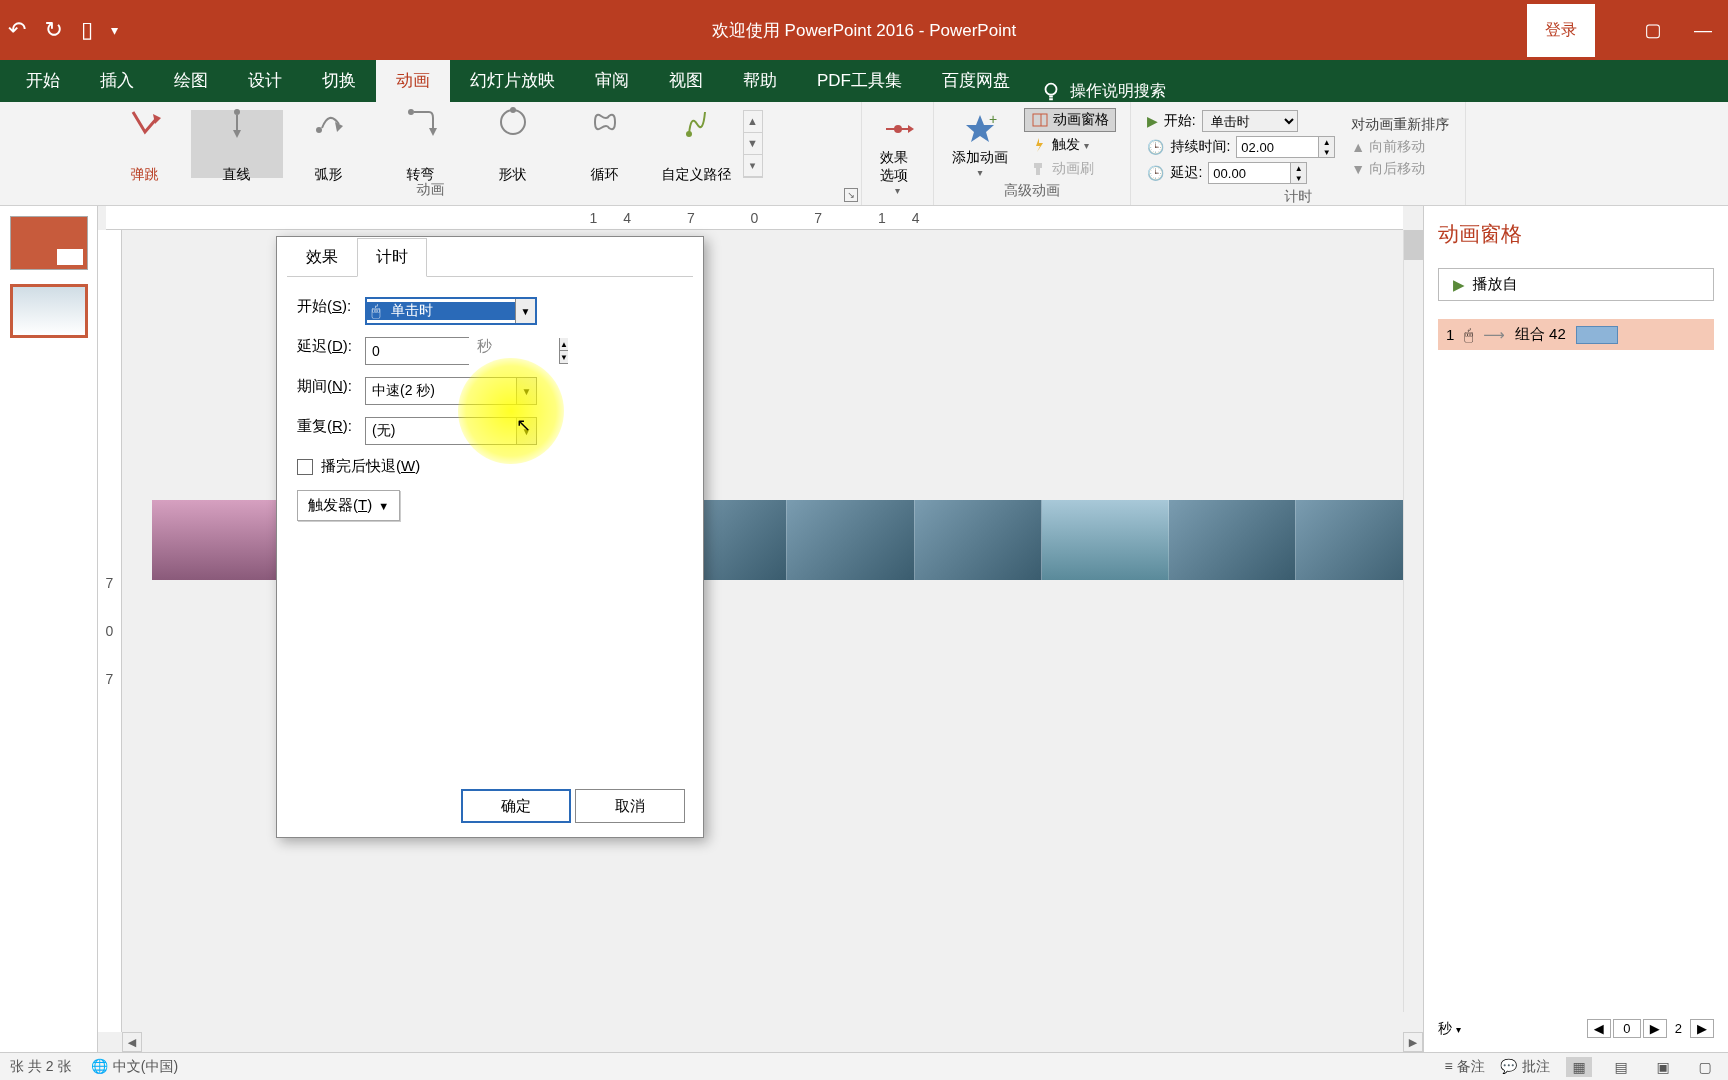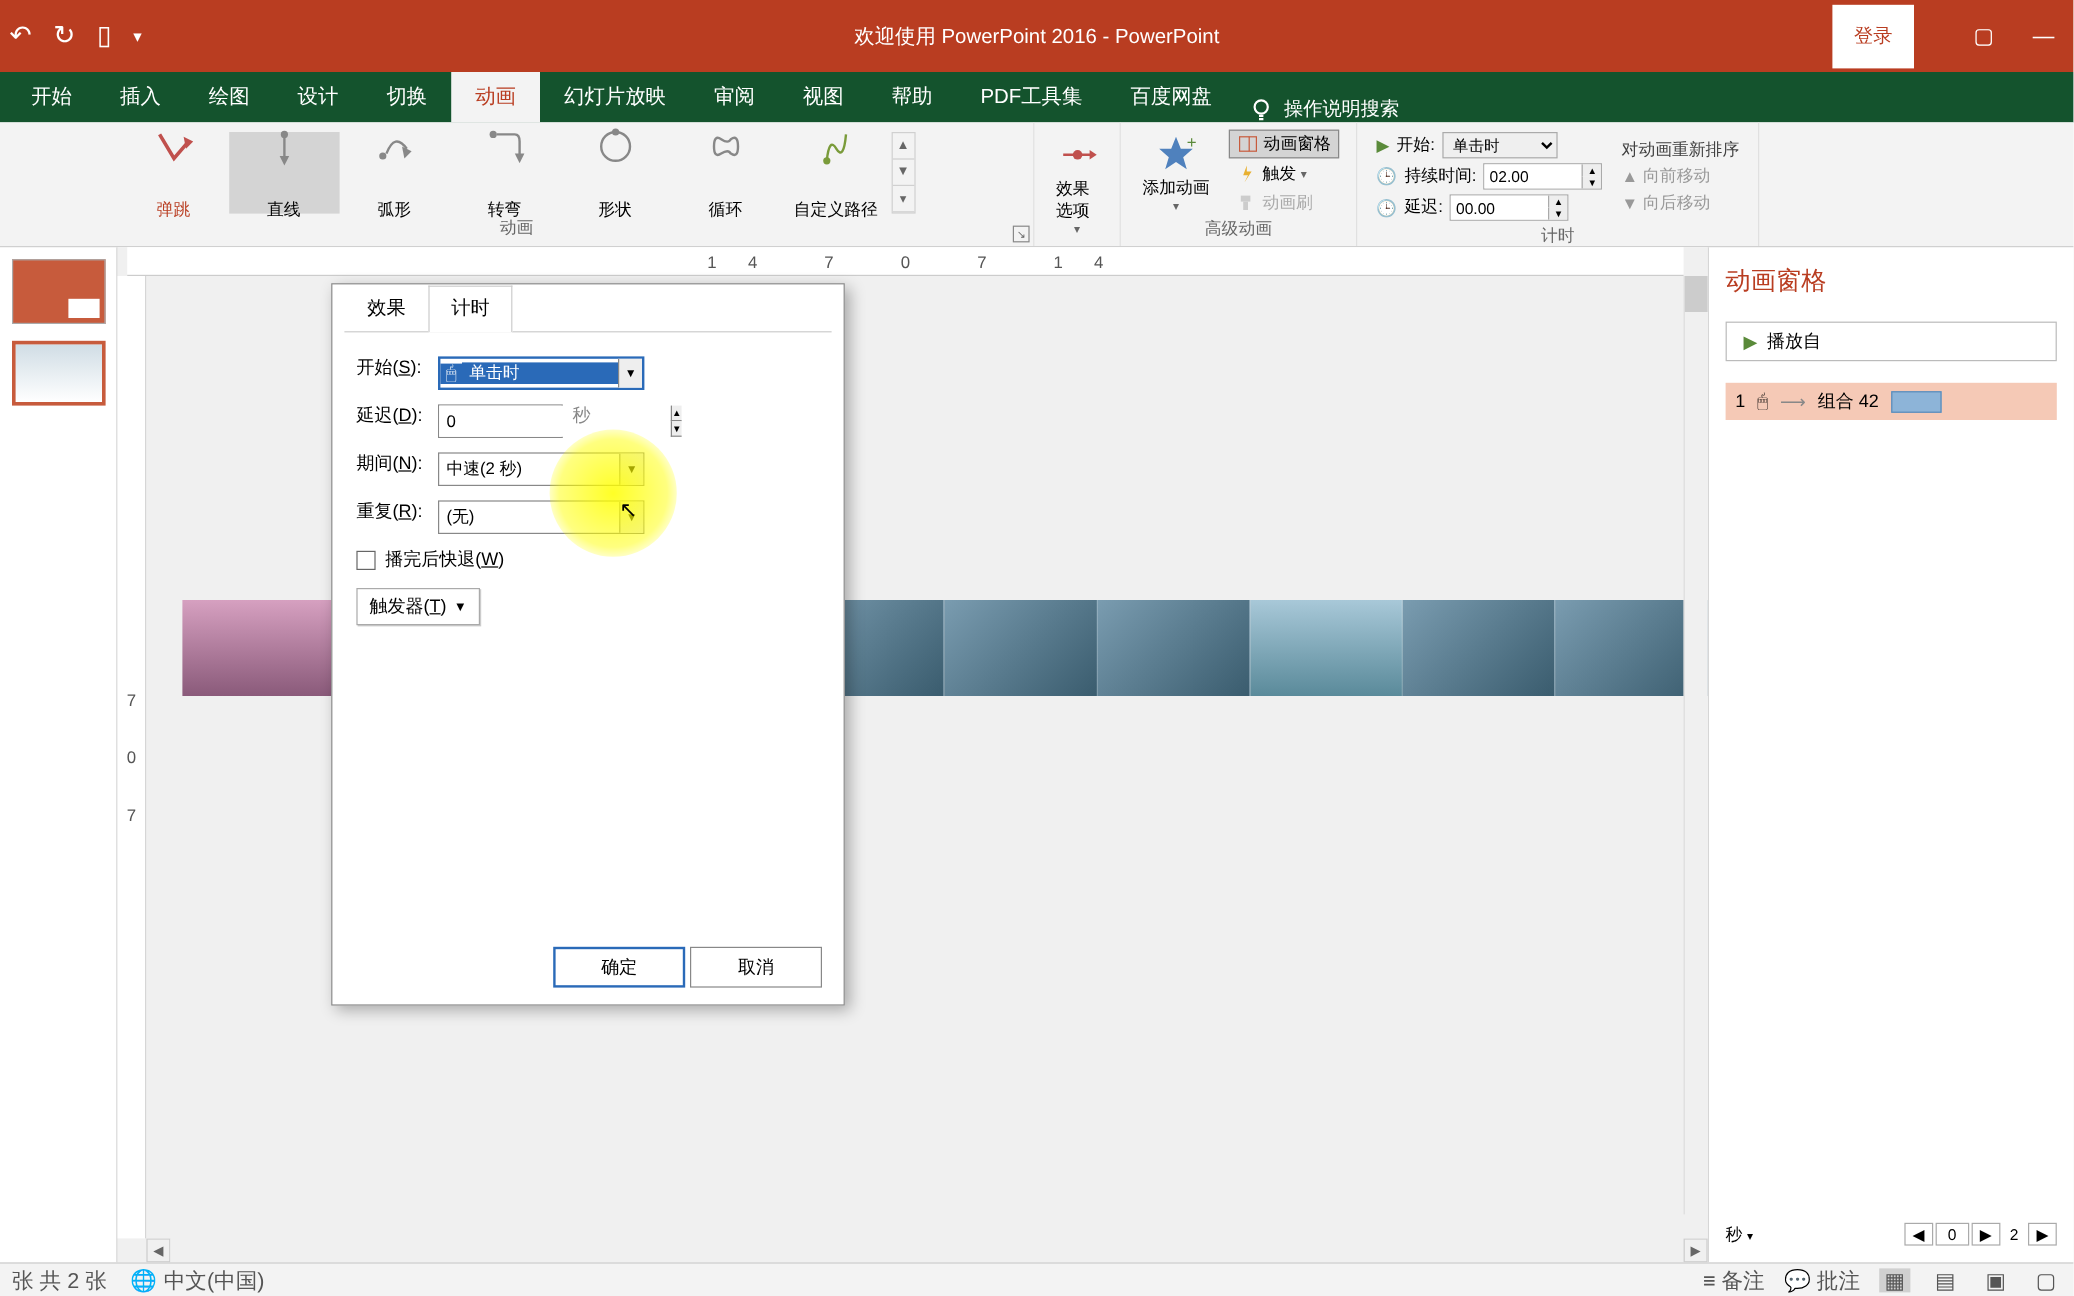--- a/index.html
+++ b/index.html
@@ -111,21 +111,21 @@
 .trigger-btn { border: 1px solid #aaa; padding: 5px 10px; font-size: 15px; display: inline-flex; align-items: center; gap: 6px; box-shadow: 1px 1px 0 #ccc; }
 .dialog-footer { display: flex; justify-content: flex-end; gap: 4px; padding: 14px 18px; }
 .dialog-btn { width: 110px; height: 34px; border: 1px solid #888; background: #fff; font-size: 15px; display: flex; align-items: center; justify-content: center; cursor: pointer; }
 .dialog-btn.primary { border: 2px solid #2a6ab8; }
 
 
 .highlight { position: absolute; left: 458px; top: 358px; width: 106px; height: 106px; border-radius: 50%; background: radial-gradient(circle, rgba(255,255,0,0.85), rgba(255,255,0,0.5) 60%, rgba(255,255,0,0) 80%); z-index: 200; pointer-events: none; }
 .cursor { position: absolute; left: 516px; top: 414px; z-index: 201; font-size: 18px; color: #000; }
 
 
-.status-bar { position: absolute; bottom: 0; left: 0; right: 0; height: 28px; background: #f3f3f3; border-top: 1px solid #ccc; display: flex; align-items: center; padding: 0 10px; font-size: 18px; color: #555; gap: 20px; }
+.status-bar { position: absolute; bottom: 0; left: 0; right: 0; height: 28px; background: #f3f3f3; border-top: 1px solid #ccc; display: flex; align-items: center; padding: 0 10px; font-size: 14px; color: #555; gap: 20px; }
 .status-bar .right { margin-left: auto; display: flex; gap: 16px; align-items: center; }
 .view-btn { width: 26px; height: 20px; border: 1px solid transparent; display: flex; align-items: center; justify-content: center; }
 .view-btn.active { background: #d0d0d0; }
 </style>
 </head>
 <body>
 
 <div class="title-bar">
   <div class="qat">
     <span class="qat-btn">↶</span>

